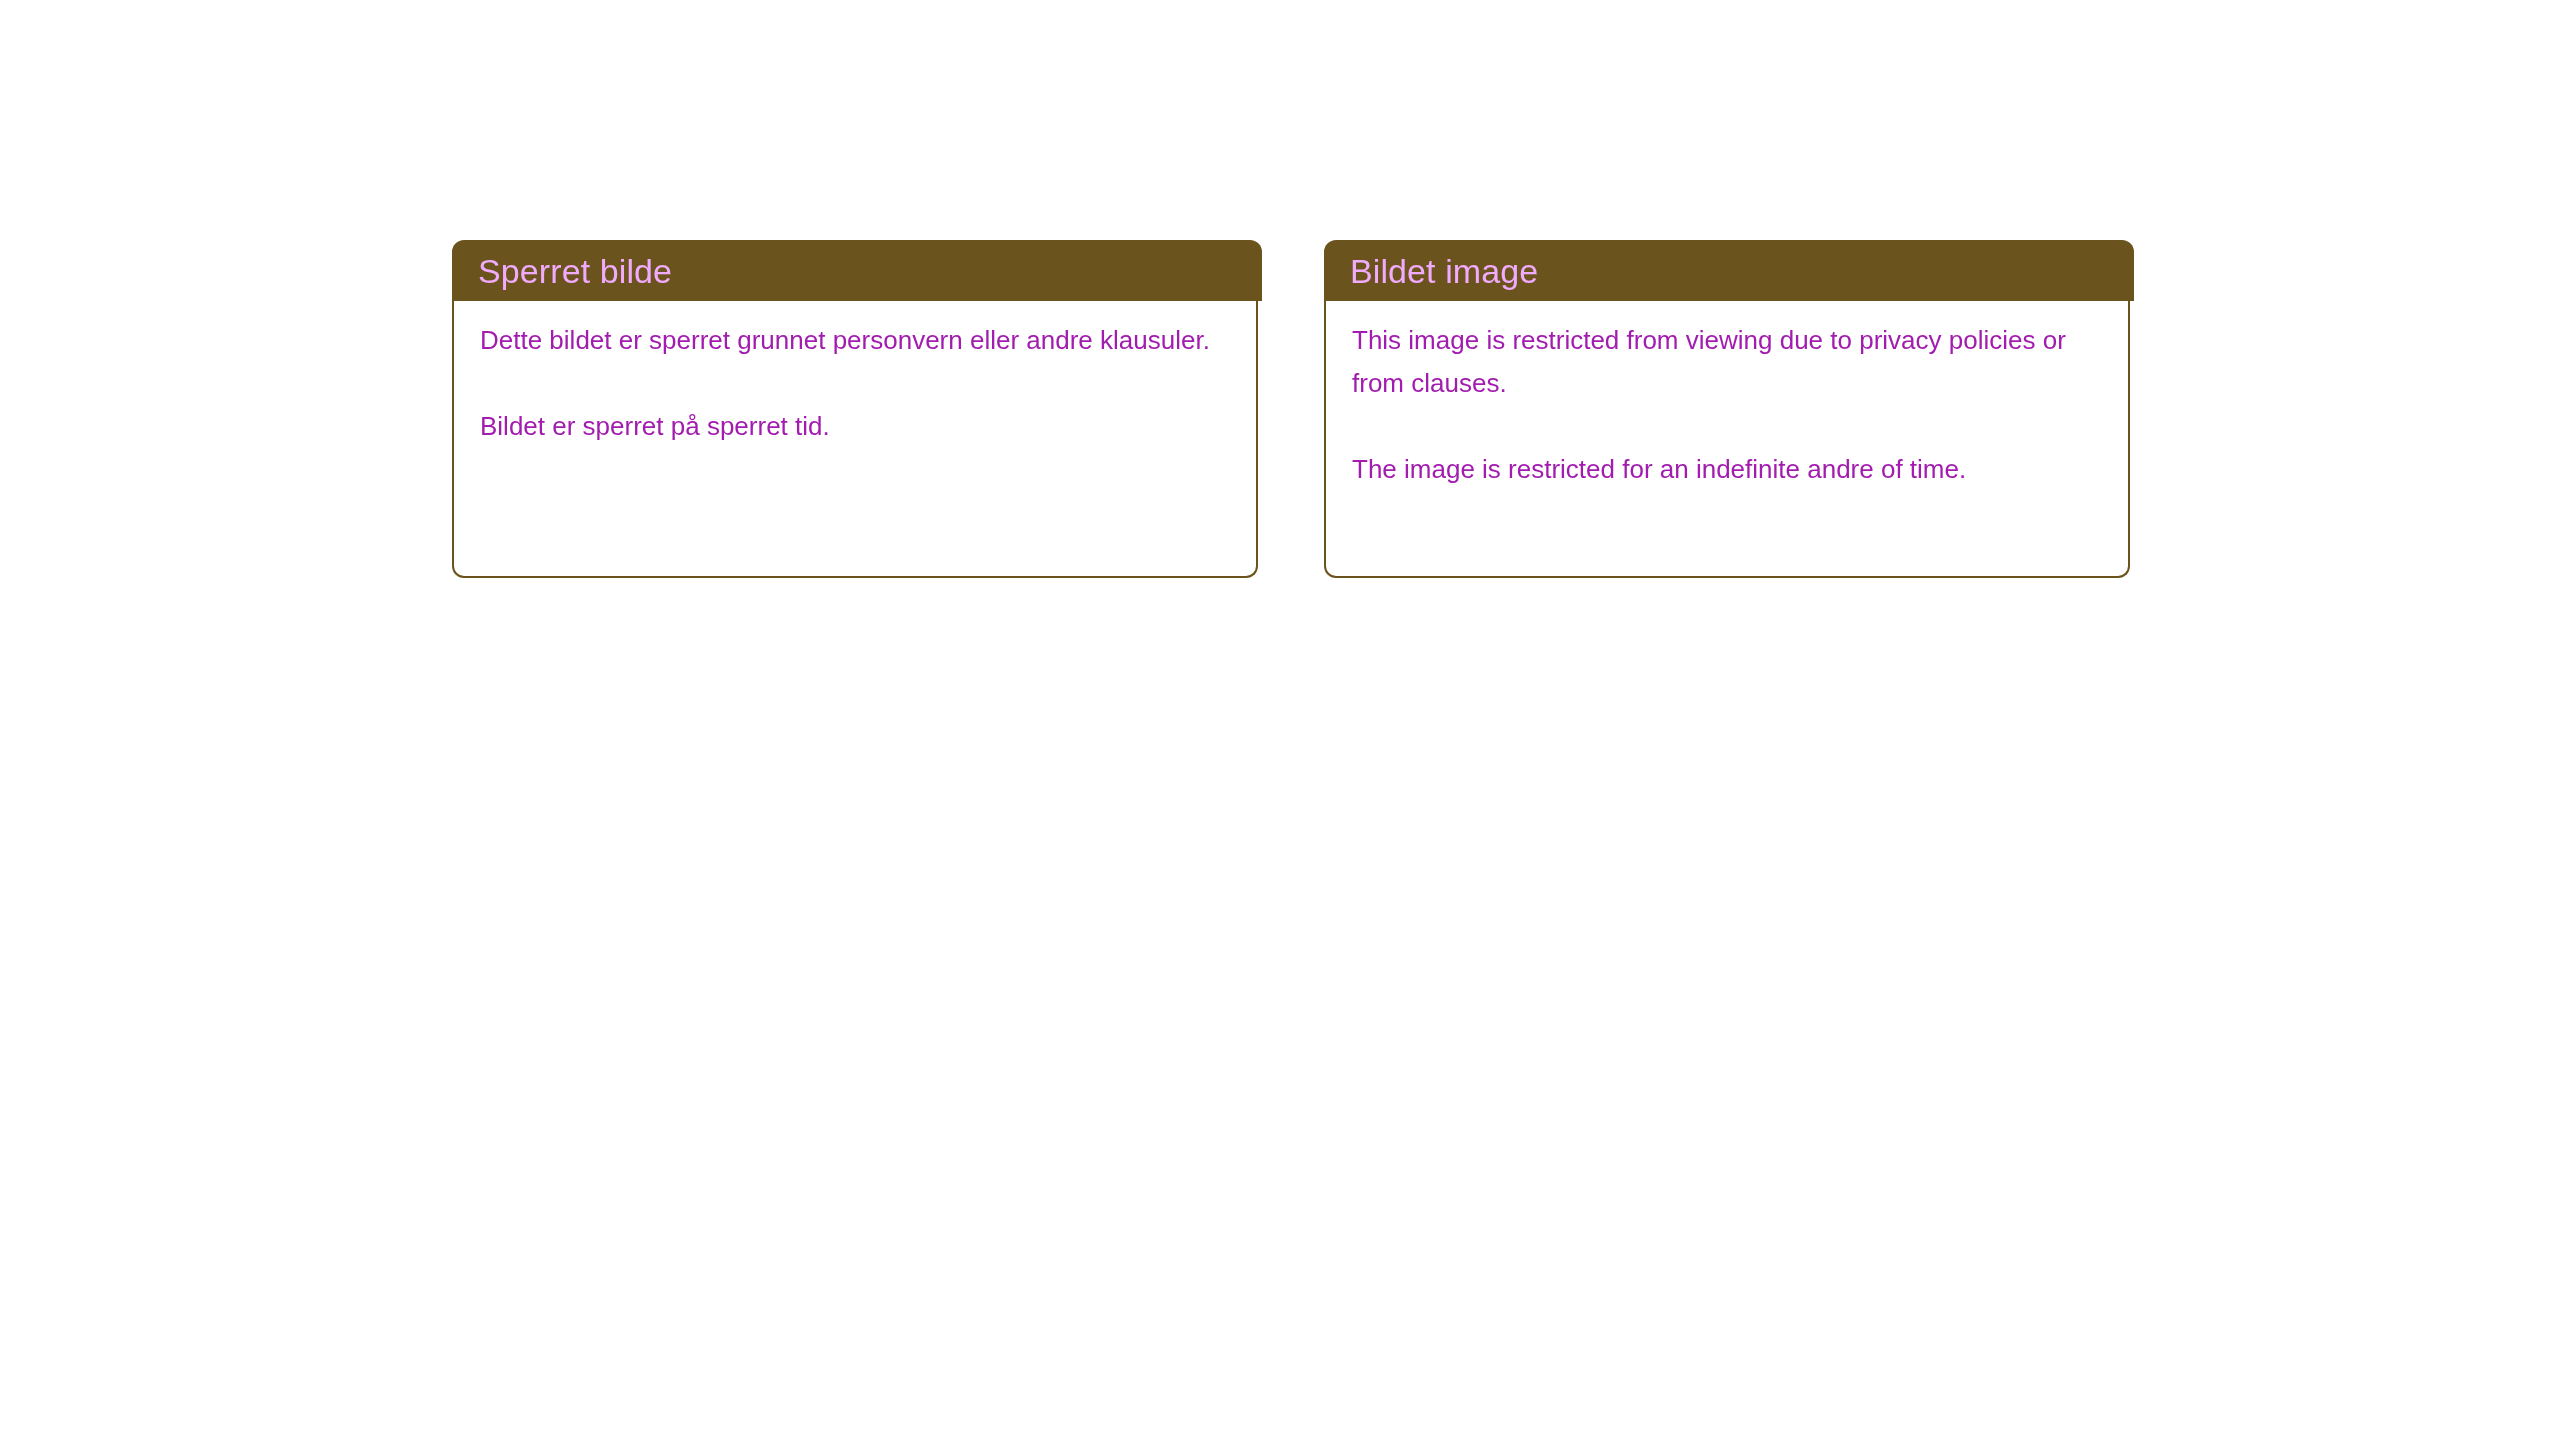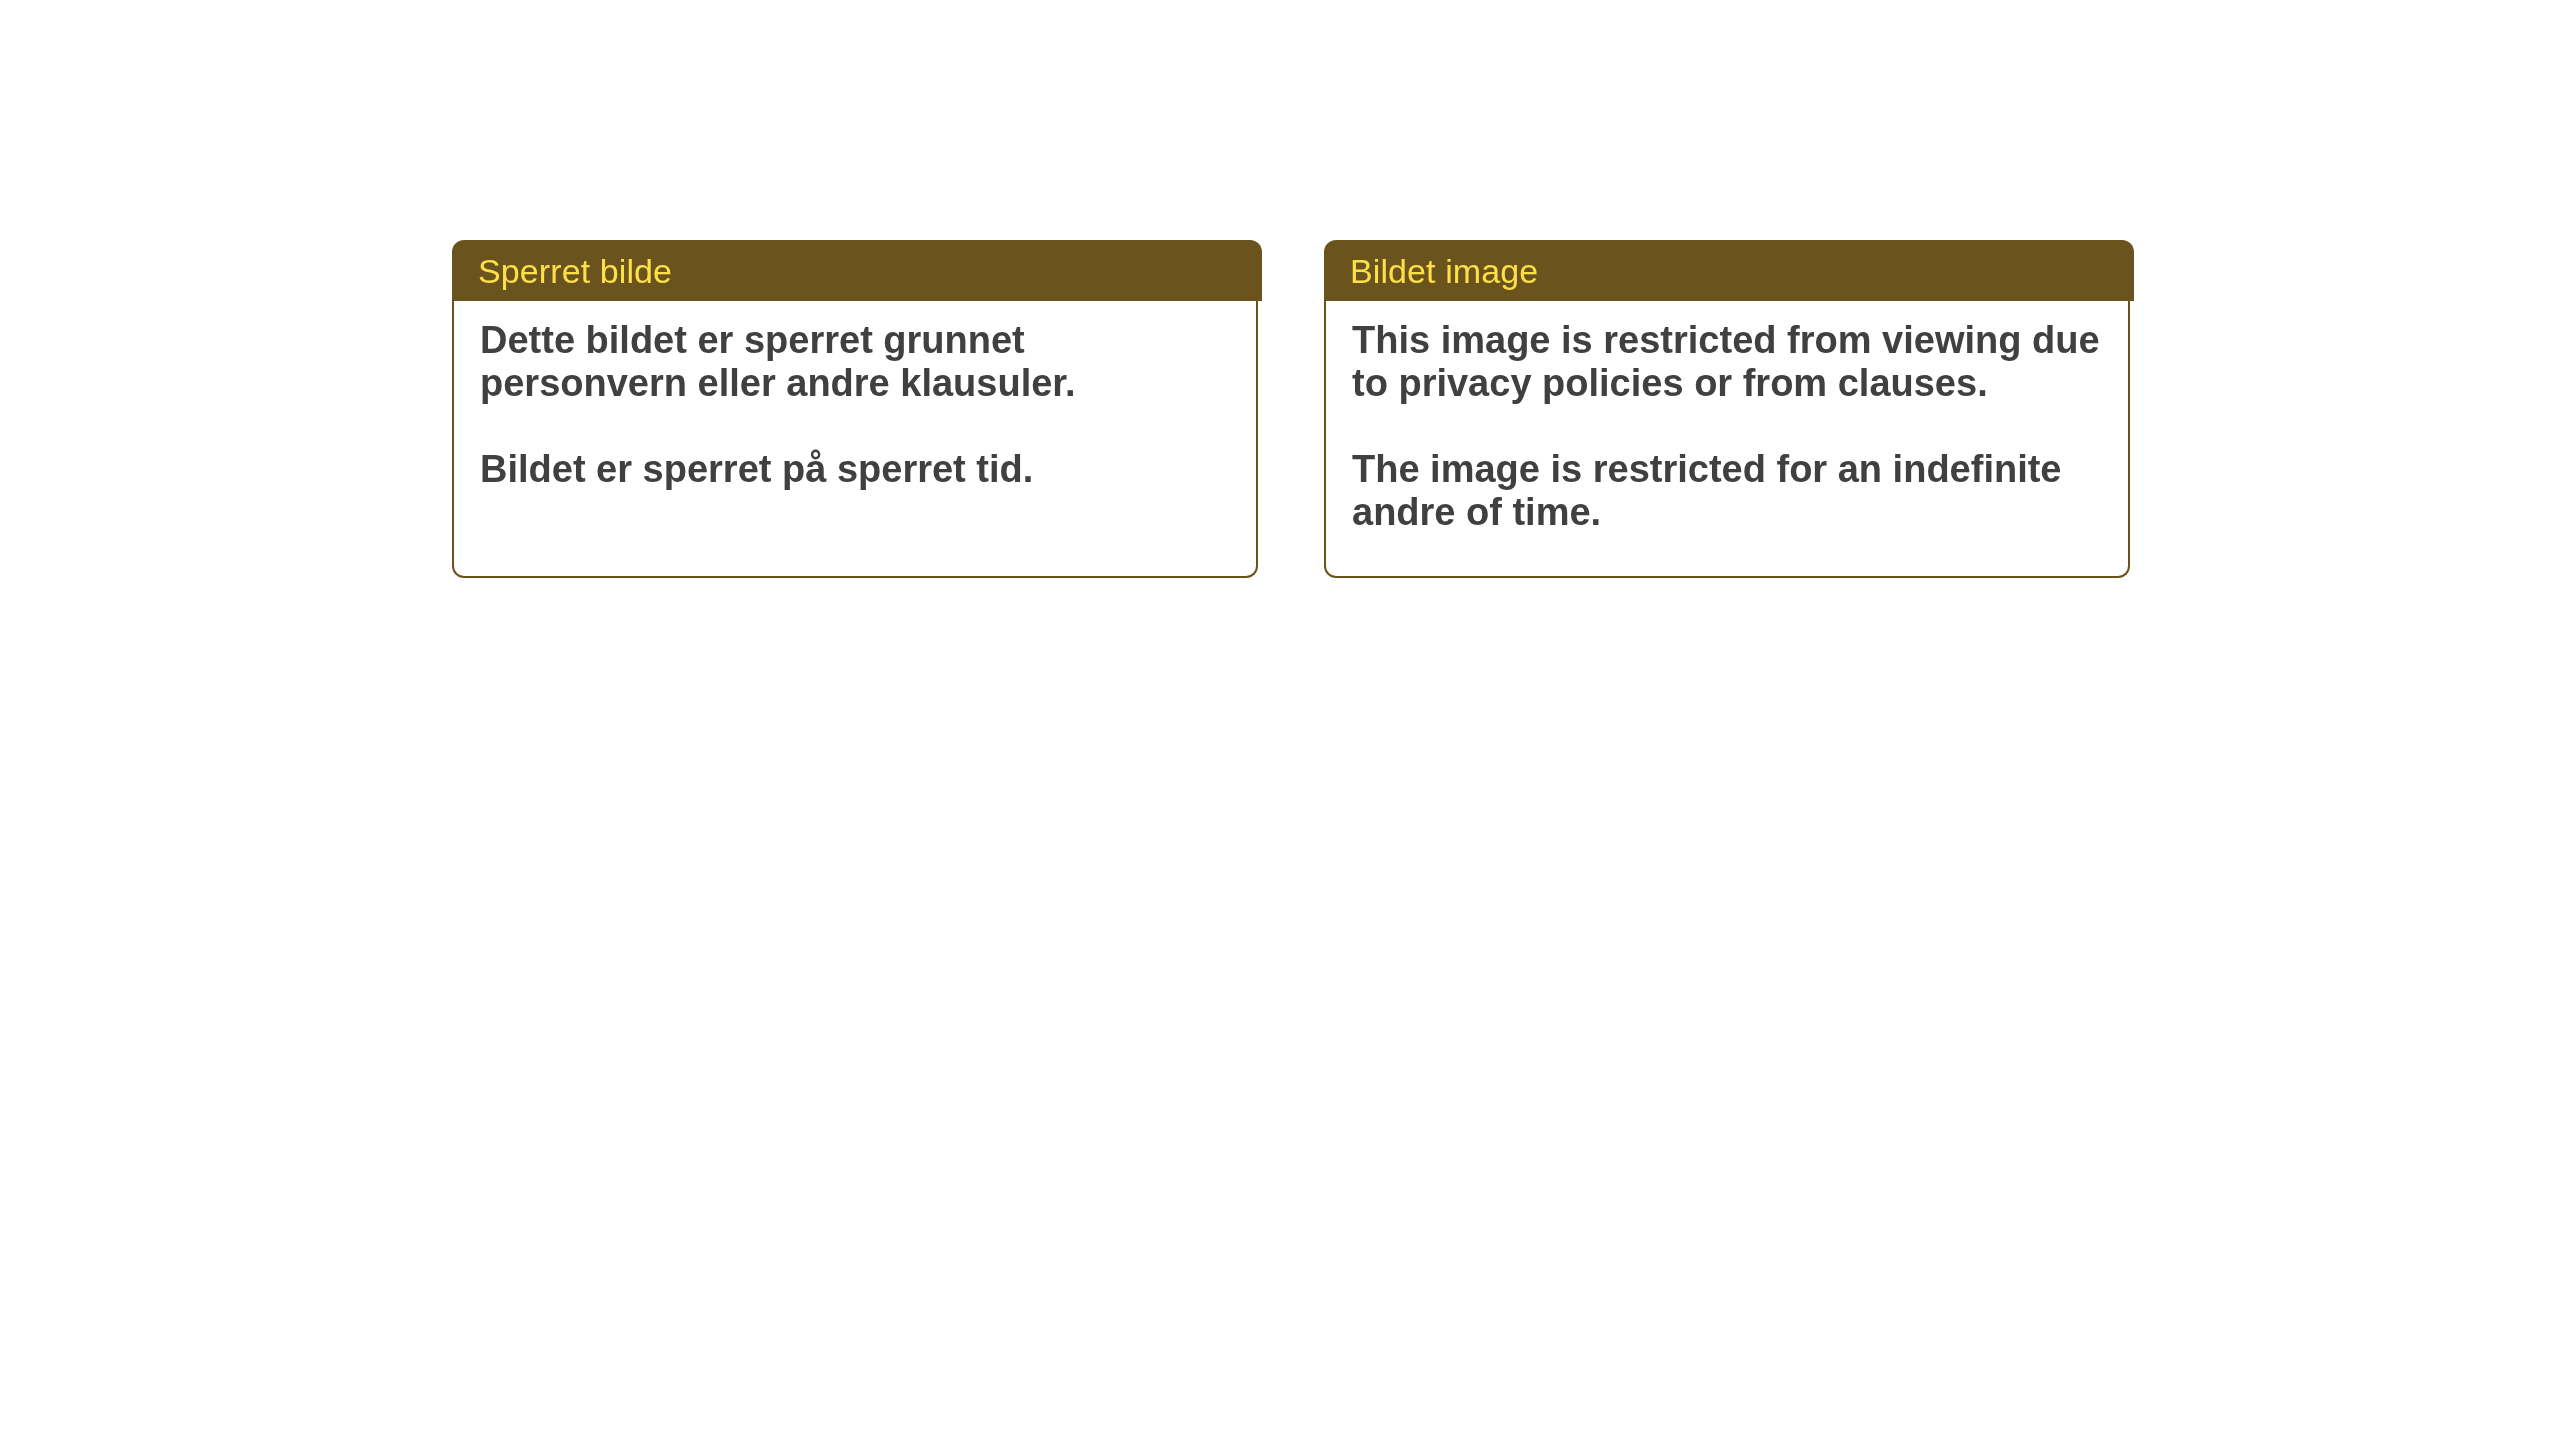--- a/index.html
+++ b/index.html
@@ -44,21 +44,21 @@
     height: 61px;
     background: #6b531d;
     border-top-left-radius: 12px;
     border-top-right-radius: 12px;
     padding: 0 0 0 26px;
     display: flex;
     align-items: center;
   }
 
   .notice-title {
-    color: #fde047;
+    color: #f0abfc;
     font-size: 34px;
     font-weight: 400;
     line-height: 1;
     letter-spacing: 0.1px;
     white-space: nowrap;
   }
 
   .notice-body {
     box-sizing: border-box;
     width: 806px;
@@ -66,25 +66,25 @@
     background: #ffffff;
     border-left: 2px solid #6b531d;
     border-right: 2px solid #6b531d;
     border-bottom: 2px solid #6b531d;
     border-bottom-left-radius: 12px;
     border-bottom-right-radius: 12px;
     padding: 18px 24px 20px 26px;
   }
 
   .notice-paragraph {
-    color: #404040;
-    font-size: 38px;
+    color: #a21caf;
+    font-size: 26px;
     line-height: 43px;
     margin: 0;
-    font-weight: 700;
+    font-weight: 400;
   }
 
   .notice-paragraph + .notice-paragraph {
     margin-top: 43px;
   }
 </style>
 </head>
 <body>
 
 <div id="stage">

